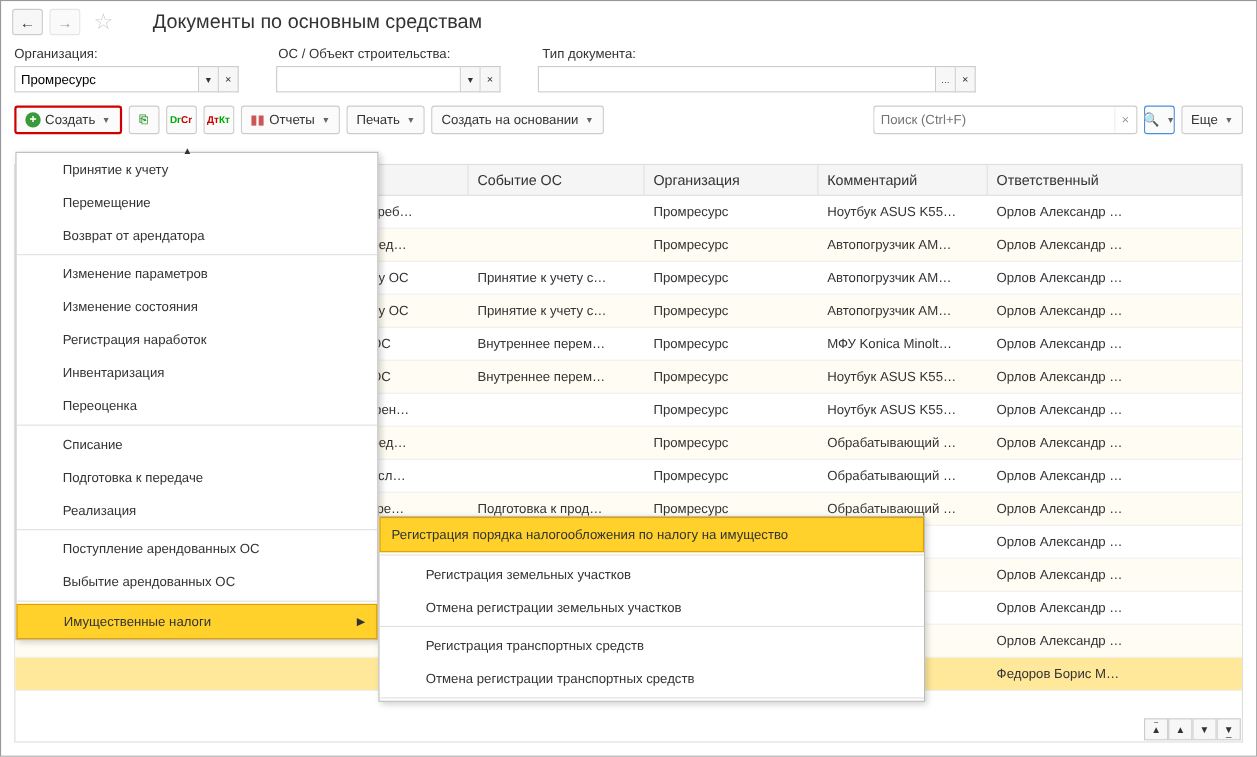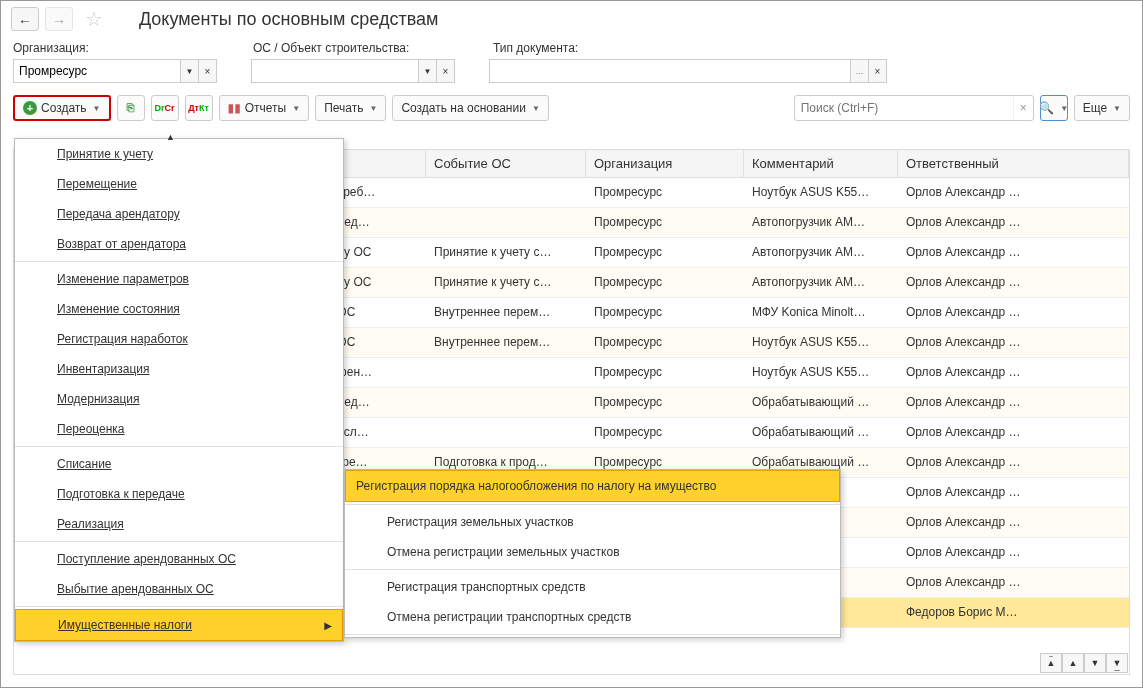--- a/index.html
+++ b/index.html
@@ -30,21 +30,21 @@
   .thead { display: flex; background: #f5f5f5; border-bottom: 1px solid #ddd; height: 28px; font-size: 13px; }
   .th { padding: 6px 8px; border-right: 1px solid #e0e0e0; overflow: hidden; white-space: nowrap; text-overflow: ellipsis; }
   .tbody { }
   .tr { display: flex; height: 30px; border-bottom: 1px solid #eee; font-size: 12px; }
   .tr.alt { background: #fffdf3; }
   .tr.sel { background: #ffe89a; }
   .td { padding: 7px 8px; overflow: hidden; white-space: nowrap; text-overflow: ellipsis; }
   .c1 { width:126px; } .c2 { width:128px; } .c3 { width:158px; } .c4 { width:160px; } .c5 { width:158px; } .c6 { width:154px; } .c7 { flex:1; }
   .menu { position: absolute; left: 13px; top: 137px; width: 330px; background: #fff; border: 1px solid #bbb; box-shadow: 2px 2px 6px rgba(0,0,0,0.2); z-index: 10; }
   .marker { position: absolute; left: 165px; top: 131px; font-size: 9px; color: #333; z-index: 11; }
-  .menu-item { padding: 8px 0 8px 42px; font-size: 12px; cursor: pointer; position: relative; text-decoration: underline; }
+  .menu-item { padding: 8px 0 8px 42px; font-size: 12px; cursor: pointer; position: relative; }
   .menu-sep { height: 1px; background: #e0e0e0; margin: 2px 0; }
   .menu-item.hl { background: #ffd12a; border: 1px solid #e0a000; }
   .menu-item .sub-arrow { position: absolute; right: 10px; top: 50%; transform: translateY(-50%); font-size: 10px; }
   .submenu { position: absolute; left: 343px; top: 468px; width: 497px; background: #fff; border: 1px solid #bbb; box-shadow: 2px 2px 6px rgba(0,0,0,0.2); z-index: 12; }
   .submenu-item { padding: 8px 16px 8px 42px; font-size: 12px; cursor: pointer; }
   .submenu-item.hl { background: #ffd12a; border: 1px solid #e0a000; padding-left: 10px; }
   .nav-bottom { position: absolute; right: 1px; bottom: 1px; display: flex; gap: 0; }
   .nav-bottom .nb { width: 22px; height: 20px; border: 1px solid #ccc; background: #f7f7f7; display: flex; align-items: center; justify-content: center; font-size: 9px; cursor: pointer; }
   .mini-ico { font-size: 10px; font-weight: bold; }
   .drcr { font-size:9px; font-weight:bold; }
@@ -292,28 +292,26 @@
       <div class="nb">▲</div>
       <div class="nb">▼</div>
       <div class="nb">▼<span style="position:absolute;margin-top:6px">_</span></div>
     </div>
   </div>
 
   <div class="marker">▲</div>
   <div class="menu" id="menu">
       <div class="menu-item">Принятие к учету</div>
       <div class="menu-item">Перемещение</div>
-      <div class="menu-item">Передача арендатору</div>
       <div class="menu-item">Возврат от арендатора</div>
       <div class="menu-sep"></div>
       <div class="menu-item">Изменение параметров</div>
       <div class="menu-item">Изменение состояния</div>
       <div class="menu-item">Регистрация наработок</div>
       <div class="menu-item">Инвентаризация</div>
-      <div class="menu-item">Модернизация</div>
       <div class="menu-item">Переоценка</div>
       <div class="menu-sep"></div>
       <div class="menu-item">Списание</div>
       <div class="menu-item">Подготовка к передаче</div>
       <div class="menu-item">Реализация</div>
       <div class="menu-sep"></div>
       <div class="menu-item">Поступление арендованных ОС</div>
       <div class="menu-item">Выбытие арендованных ОС</div>
       <div class="menu-sep"></div>
       <div class="menu-item hl">Имущественные налоги<span class="sub-arrow">▶</span></div>

